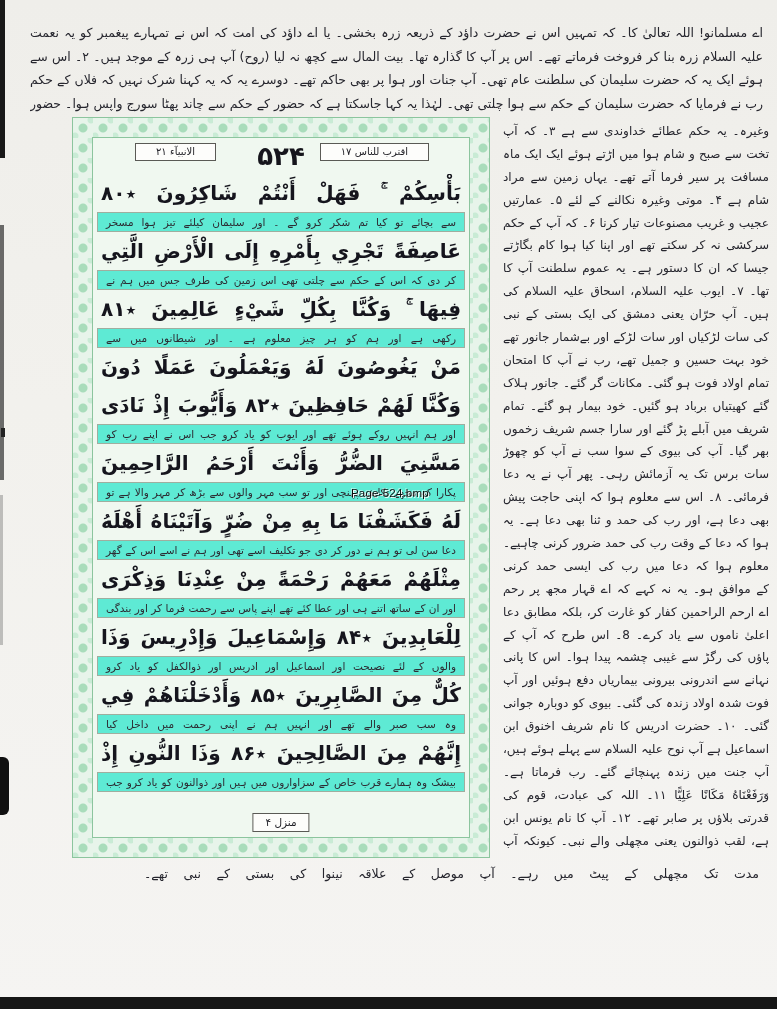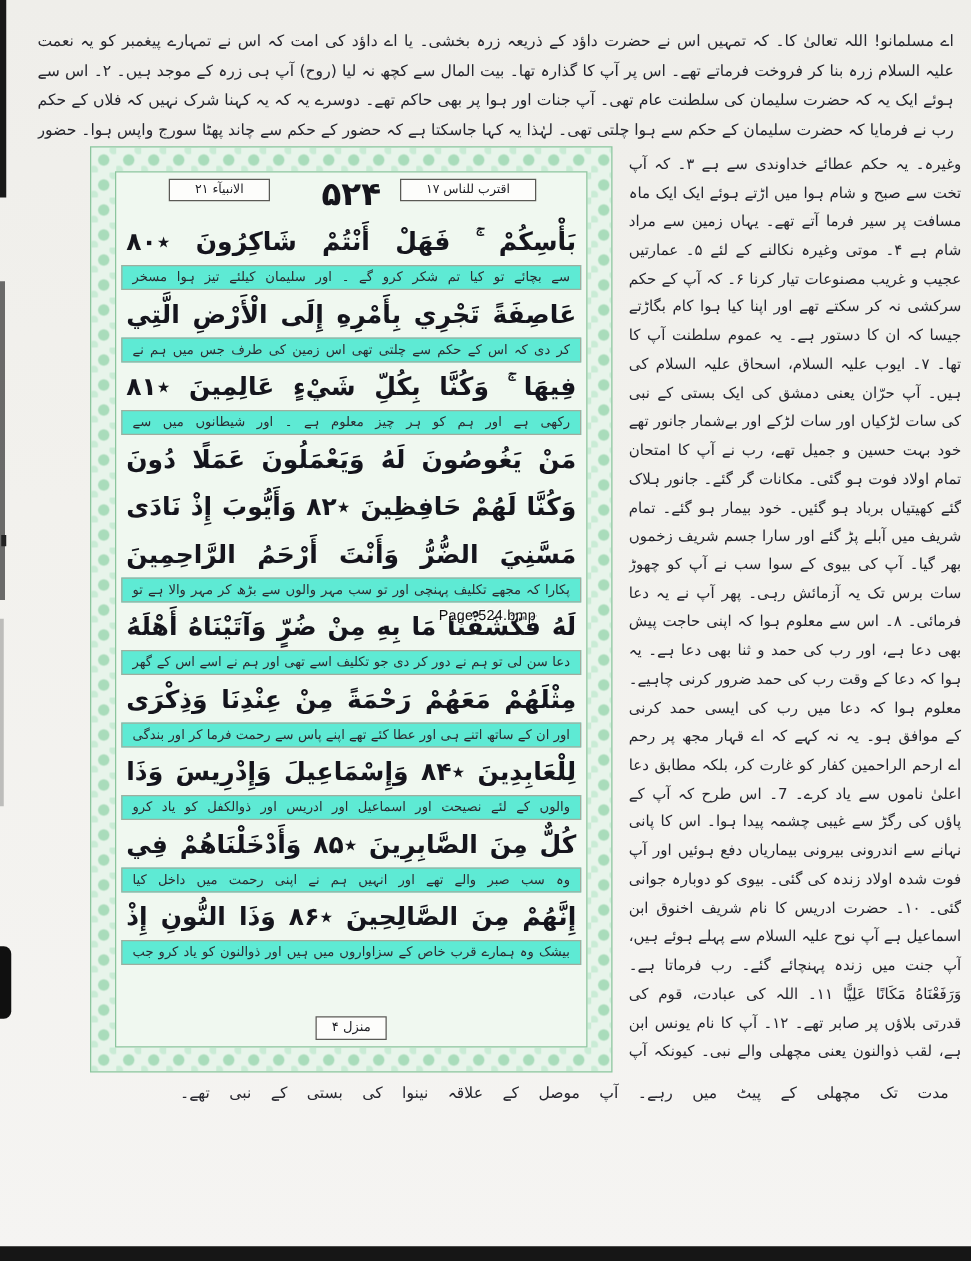--- a/index.html
+++ b/index.html
@@ -116,20 +116,21 @@
       </div>
       <div class="q-lines">
           <div class="q-line arabic">بَأْسِكُمْ ۚ فَهَلْ أَنْتُمْ شَاكِرُونَ ٭۸۰ وَلِسُلَيْمَانَ الرِّيحَ</div>
           <div class="q-line urdu">سے بچائے تو کیا تم شکر کرو گے ۔ اور سلیمان کیلئے تیز ہوا مسخر</div>
           <div class="q-line arabic">عَاصِفَةً تَجْرِي بِأَمْرِهِ إِلَى الْأَرْضِ الَّتِي بَارَكْنَا</div>
           <div class="q-line urdu">کر دی کہ اس کے حکم سے چلتی تھی اس زمین کی طرف جس میں ہم نے برکت</div>
           <div class="q-line arabic">فِيهَا ۚ وَكُنَّا بِكُلِّ شَيْءٍ عَالِمِينَ ٭۸۱ وَمِنَ الشَّيَاطِينِ</div>
           <div class="q-line urdu">رکھی ہے اور ہم کو ہر چیز معلوم ہے ۔ اور شیطانوں میں سے</div>
           <div class="q-line arabic">مَنْ يَغُوصُونَ لَهُ وَيَعْمَلُونَ عَمَلًا دُونَ ذَلِكَ</div>
           <div class="q-line arabic">وَكُنَّا لَهُمْ حَافِظِينَ ٭۸۲ وَأَيُّوبَ إِذْ نَادَى رَبَّهُ أَنِّي</div>
+          <div class="q-line urdu">اور ہم انہیں روکے ہوئے تھے اور ایوب کو یاد کرو جب اس نے اپنے رب کو</div>
           <div class="q-line arabic">مَسَّنِيَ الضُّرُّ وَأَنْتَ أَرْحَمُ الرَّاحِمِينَ ٭۸۳ فَاسْتَجَبْنَا</div>
           <div class="q-line urdu">پکارا کہ مجھے تکلیف پہنچی اور تو سب مہر والوں سے بڑھ کر مہر والا ہے تو ہم نے اسکی</div>
           <div class="q-line arabic">لَهُ فَكَشَفْنَا مَا بِهِ مِنْ ضُرٍّ وَآتَيْنَاهُ أَهْلَهُ وَ</div>
           <div class="q-line urdu">دعا سن لی تو ہم نے دور کر دی جو تکلیف اسے تھی اور ہم نے اسے اس کے گھر والے</div>
           <div class="q-line arabic">مِثْلَهُمْ مَعَهُمْ رَحْمَةً مِنْ عِنْدِنَا وَذِكْرَى</div>
           <div class="q-line urdu">اور ان کے ساتھ اتنے ہی اور عطا کئے تھے اپنے پاس سے رحمت فرما کر اور بندگی</div>
           <div class="q-line arabic">لِلْعَابِدِينَ ٭۸۴ وَإِسْمَاعِيلَ وَإِدْرِيسَ وَذَا الْكِفْلِ</div>
           <div class="q-line urdu">والوں کے لئے نصیحت اور اسماعیل اور ادریس اور ذوالکفل کو یاد کرو</div>
           <div class="q-line arabic">كُلٌّ مِنَ الصَّابِرِينَ ٭۸۵ وَأَدْخَلْنَاهُمْ فِي رَحْمَتِنَا</div>
           <div class="q-line urdu">وہ سب صبر والے تھے اور انہیں ہم نے اپنی رحمت میں داخل کیا</div>
@@ -158,21 +159,21 @@
       <div class="c-line">گئے کھیتیاں برباد ہو گئیں۔ خود بیمار ہو گئے۔ تمام جسم</div>
       <div class="c-line">شریف میں آبلے پڑ گئے اور سارا جسم شریف زخموں سے</div>
       <div class="c-line">بھر گیا۔ آپ کی بیوی کے سوا سب نے آپ کو چھوڑ دیا۔</div>
       <div class="c-line">سات برس تک یہ آزمائش رہی۔ پھر آپ نے یہ دعا</div>
       <div class="c-line">فرمائی۔ ۸۔ اس سے معلوم ہوا کہ اپنی حاجت پیش کرنی</div>
       <div class="c-line">بھی دعا ہے، اور رب کی حمد و ثنا بھی دعا ہے۔ یہ بھی معلوم</div>
       <div class="c-line">ہوا کہ دعا کے وقت رب کی حمد ضرور کرنی چاہیے۔ یہ بھی</div>
       <div class="c-line">معلوم ہوا کہ دعا میں رب کی ایسی حمد کرنی چاہیے۔ جو دعا</div>
       <div class="c-line">کے موافق ہو۔ یہ نہ کہے کہ اے قہار مجھ پر رحم فرما۔ یا</div>
       <div class="c-line">اے ارحم الراحمین کفار کو غارت کر، بلکہ مطابق دعا اسے</div>
-      <div class="c-line">اعلیٰ ناموں سے یاد کرے۔ 7۔ اس طرح کہ آپ کے</div>
+      <div class="c-line">اعلیٰ ناموں سے یاد کرے۔ 8۔ اس طرح کہ آپ کے</div>
       <div class="c-line">پاؤں کی رگڑ سے غیبی چشمہ پیدا ہوا۔ اس کا پانی پینے اور</div>
       <div class="c-line">نہانے سے اندرونی بیرونی بیماریاں دفع ہوئیں اور آپ کی</div>
       <div class="c-line">فوت شدہ اولاد زندہ کی گئی۔ بیوی کو دوبارہ جوانی بخشی</div>
       <div class="c-line">گئی۔ ۱۰۔ حضرت ادریس کا نام شریف اخنوق ابن برد ابن</div>
       <div class="c-line">اسماعیل ہے آپ نوح علیہ السلام سے پہلے ہوئے ہیں،</div>
       <div class="c-line">آپ جنت میں زندہ پہنچائے گئے۔ رب فرماتا ہے۔</div>
       <div class="c-line">وَرَفَعْنَاهُ مَكَانًا عَلِيًّا ۱۱۔ اللہ کی عبادت، قوم کی تکلیف،</div>
       <div class="c-line">قدرتی بلاؤں پر صابر تھے۔ ۱۲۔ آپ کا نام یونس ابن متی</div>
       <div class="c-line">ہے، لقب ذوالنون یعنی مچھلی والے نبی۔ کیونکہ آپ ایک</div>
     </div>

